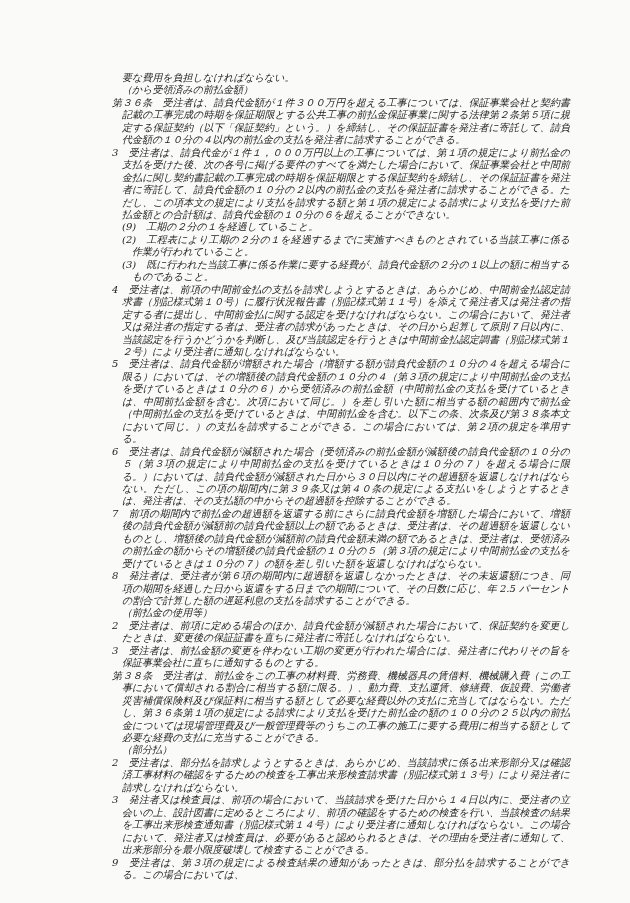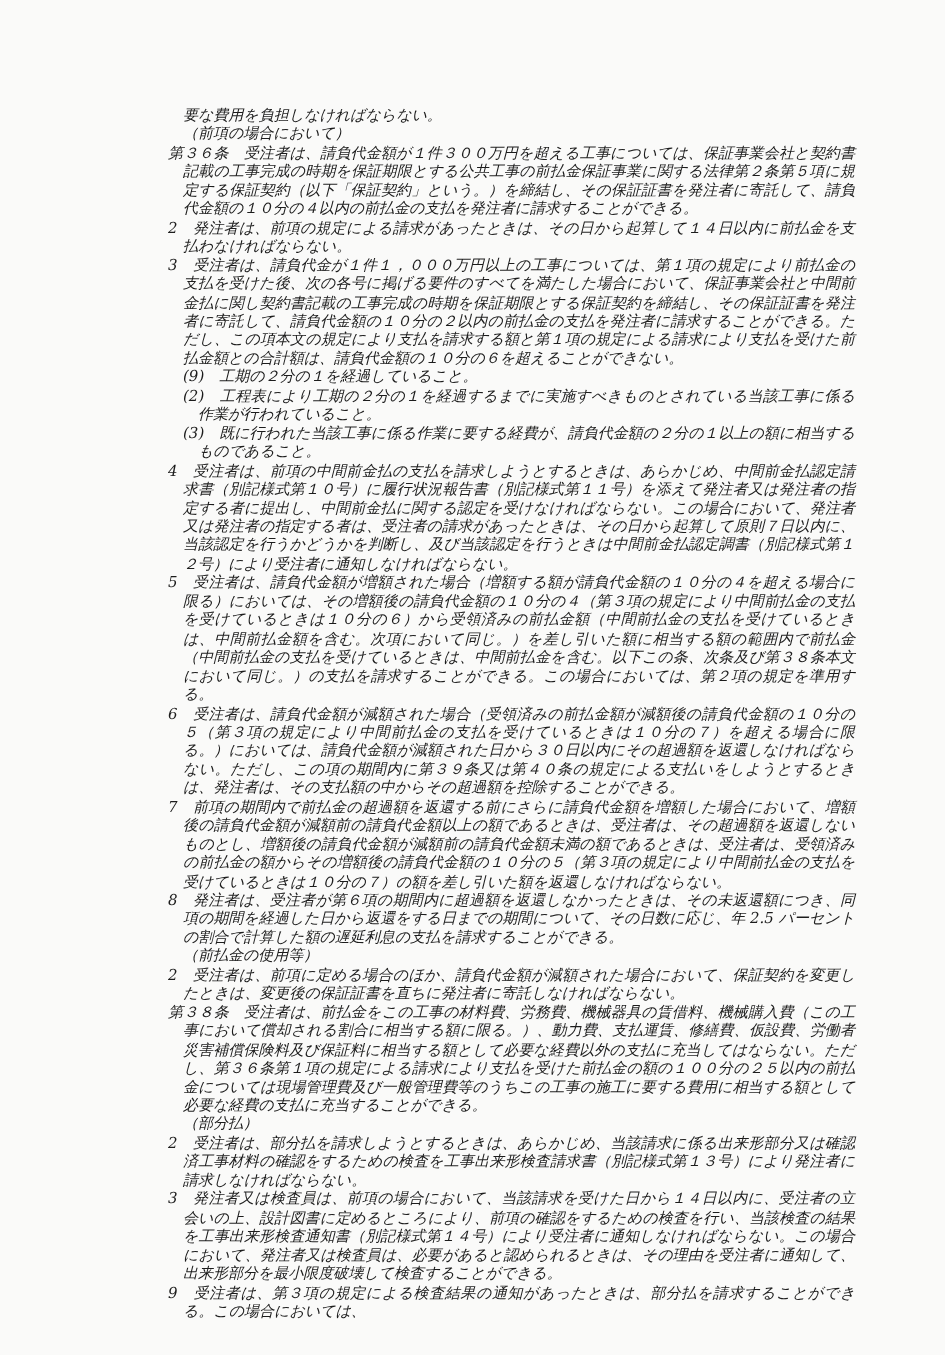--- a/index.html
+++ b/index.html
@@ -36,37 +36,37 @@
   .sub { padding-left: 2em; text-indent: -1em; }
 </style>
 </head>
 <body>
 
 <div class="page">
 
   <p class="cont">要な費用を負担しなければならない。</p>
 
   <section>
-    <p class="heading">（前項の場合において）</p>
+    <p class="heading">（から受領済みの前払金額）</p>
     <p class="para">第３６条　受注者は、請負代金額が１件３００万円を超える工事については、保証事業会社と契約書記載の工事完成の時期を保証期限とする公共工事の前払金保証事業に関する法律第２条第５項に規定する保証契約（以下「保証契約」という。）を締結し、その保証証書を発注者に寄託して、請負代金額の１０分の４以内の前払金の支払を発注者に請求することができる。</p>
-    <p class="para">2　発注者は、前項の規定による請求があったときは、その日から起算して１４日以内に前払金を支払わなければならない。</p>
     <p class="para">3　受注者は、請負代金が１件１，０００万円以上の工事については、第１項の規定により前払金の支払を受けた後、次の各号に掲げる要件のすべてを満たした場合において、保証事業会社と中間前金払に関し契約書記載の工事完成の時期を保証期限とする保証契約を締結し、その保証証書を発注者に寄託して、請負代金額の１０分の２以内の前払金の支払を発注者に請求することができる。ただし、この項本文の規定により支払を請求する額と第１項の規定による請求により支払を受けた前払金額との合計額は、請負代金額の１０分の６を超えることができない。</p>
     <p class="sub">(9)　工期の２分の１を経過していること。</p>
     <p class="sub">(2)　工程表により工期の２分の１を経過するまでに実施すべきものとされている当該工事に係る作業が行われていること。</p>
     <p class="sub">(3)　既に行われた当該工事に係る作業に要する経費が、請負代金額の２分の１以上の額に相当するものであること。</p>
     <p class="para">4　受注者は、前項の中間前金払の支払を請求しようとするときは、あらかじめ、中間前金払認定請求書（別記様式第１０号）に履行状況報告書（別記様式第１１号）を添えて発注者又は発注者の指定する者に提出し、中間前金払に関する認定を受けなければならない。この場合において、発注者又は発注者の指定する者は、受注者の請求があったときは、その日から起算して原則７日以内に、当該認定を行うかどうかを判断し、及び当該認定を行うときは中間前金払認定調書（別記様式第１２号）により受注者に通知しなければならない。</p>
     <p class="para">5　受注者は、請負代金額が増額された場合（増額する額が請負代金額の１０分の４を超える場合に限る）においては、その増額後の請負代金額の１０分の４（第３項の規定により中間前払金の支払を受けているときは１０分の６）から受領済みの前払金額（中間前払金の支払を受けているときは、中間前払金額を含む。次項において同じ。）を差し引いた額に相当する額の範囲内で前払金（中間前払金の支払を受けているときは、中間前払金を含む。以下この条、次条及び第３８条本文において同じ。）の支払を請求することができる。この場合においては、第２項の規定を準用する。</p>
     <p class="para">6　受注者は、請負代金額が減額された場合（受領済みの前払金額が減額後の請負代金額の１０分の５（第３項の規定により中間前払金の支払を受けているときは１０分の７）を超える場合に限る。）においては、請負代金額が減額された日から３０日以内にその超過額を返還しなければならない。ただし、この項の期間内に第３９条又は第４０条の規定による支払いをしようとするときは、発注者は、その支払額の中からその超過額を控除することができる。</p>
     <p class="para">7　前項の期間内で前払金の超過額を返還する前にさらに請負代金額を増額した場合において、増額後の請負代金額が減額前の請負代金額以上の額であるときは、受注者は、その超過額を返還しないものとし、増額後の請負代金額が減額前の請負代金額未満の額であるときは、受注者は、受領済みの前払金の額からその増額後の請負代金額の１０分の５（第３項の規定により中間前払金の支払を受けているときは１０分の７）の額を差し引いた額を返還しなければならない。</p>
     <p class="para">8　発注者は、受注者が第６項の期間内に超過額を返還しなかったときは、その未返還額につき、同項の期間を経過した日から返還をする日までの期間について、その日数に応じ、年 2.5 パーセントの割合で計算した額の遅延利息の支払を請求することができる。</p>
   </section>
 
   <section>
     <p class="heading">（前払金の使用等）</p>
     <p class="para">2　受注者は、前項に定める場合のほか、請負代金額が減額された場合において、保証契約を変更したときは、変更後の保証証書を直ちに発注者に寄託しなければならない。</p>
+    <p class="para">3　受注者は、前払金額の変更を伴わない工期の変更が行われた場合には、発注者に代わりその旨を保証事業会社に直ちに通知するものとする。</p>
   </section>
 
   <section>
     <p class="para">第３８条　受注者は、前払金をこの工事の材料費、労務費、機械器具の賃借料、機械購入費（この工事において償却される割合に相当する額に限る。）、動力費、支払運賃、修繕費、仮設費、労働者災害補償保険料及び保証料に相当する額として必要な経費以外の支払に充当してはならない。ただし、第３６条第１項の規定による請求により支払を受けた前払金の額の１００分の２５以内の前払金については現場管理費及び一般管理費等のうちこの工事の施工に要する費用に相当する額として必要な経費の支払に充当することができる。</p>
   </section>
 
   <section>
     <p class="heading">（部分払）</p>
     <p class="para">2　受注者は、部分払を請求しようとするときは、あらかじめ、当該請求に係る出来形部分又は確認済工事材料の確認をするための検査を工事出来形検査請求書（別記様式第１３号）により発注者に請求しなければならない。</p>
     <p class="para">3　発注者又は検査員は、前項の場合において、当該請求を受けた日から１４日以内に、受注者の立会いの上、設計図書に定めるところにより、前項の確認をするための検査を行い、当該検査の結果を工事出来形検査通知書（別記様式第１４号）により受注者に通知しなければならない。この場合において、発注者又は検査員は、必要があると認められるときは、その理由を受注者に通知して、出来形部分を最小限度破壊して検査することができる。</p>

